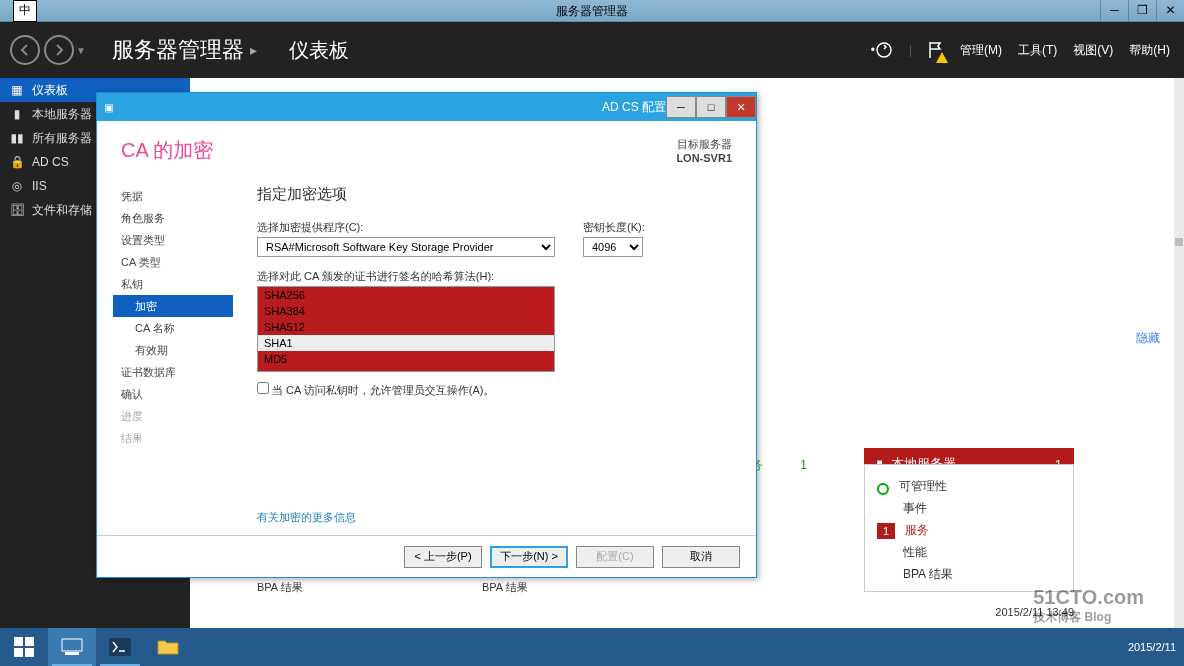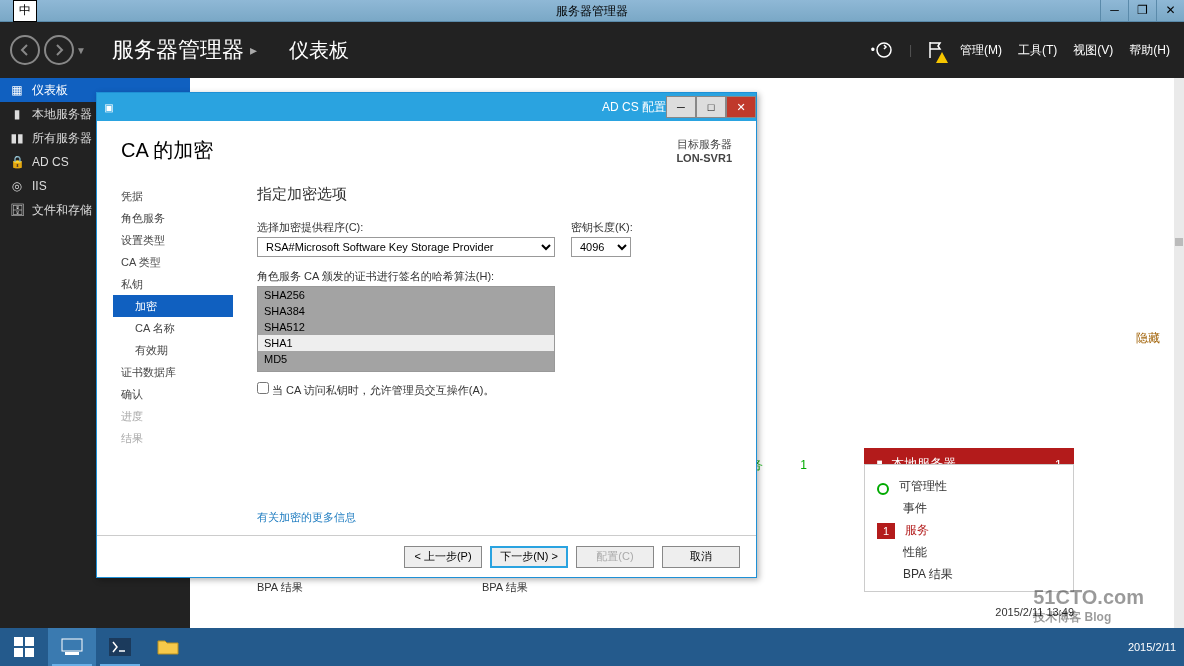--- a/index.html
+++ b/index.html
@@ -23,21 +23,21 @@
 .flag-warn { width:0; height:0; border-left:6px solid transparent; border-right:6px solid transparent; border-bottom:11px solid #f7c600; position:absolute; bottom:-4px; right:-4px; }
 
 
 .sidebar { position:absolute; top:78px; left:0; width:190px; bottom:38px; background:#222; }
 .sidebar .item { height:24px; display:flex; align-items:center; padding-left:10px; color:#ddd; gap:8px; font-size:12px; }
 .sidebar .item.sel { background:#1060c0; color:#fff; }
 .sidebar .icon { width:14px; display:inline-block; text-align:center; }
 
 
 .main { position:absolute; top:78px; left:190px; right:0; bottom:38px; background:#fff; }
-.main .hide { position:absolute; right:24px; top:252px; font-size:12px; color:#a16207;padding-left:34px; }
+.main .hide { position:absolute; right:24px; top:252px; font-size:12px; color:#3b82f6;padding-left:34px; }
 .tile-svc { position:absolute; right:366px; bottom:186px; width:90px; height:30px; display:flex; align-items:center; justify-content:space-between; padding:0 10px; color:#0a0; border:1px solid rgba(0,0,0,0); }
 .tile-red { position:absolute; right:110px; bottom:186px; width:210px; height:32px; background:#b31b1b; color:#fff; display:flex; align-items:center; justify-content:space-between; padding:0 12px; font-size:13px; }
 .tile-body { position:absolute; right:110px; top:464px; width:210px; border:1px solid #ccc; background:#fff; padding:8px 0; }
 .tile-body .row { display:flex; align-items:flex-end; height:22px; padding:0 12px; gap:10px; font-size:12px; color:#333; }
 .tile-body .row.bad .badge { display:inline-flex; width:18px; height:16px; background:#b31b1b; color:#fff; align-items:center; justify-content:center; font-size:11px; }
 .tile-body .row.good .dot { width:12px; height:12px; border:2px solid #0a0; border-radius:50%; }
 .bpa { position:absolute; left:257px; top:580px; font-size:11px; color:#333; }
 .bpa2 { position:absolute; left:482px; top:580px; font-size:11px; color:#333; }
 
 
@@ -49,35 +49,35 @@
 .dlg-title { height:28px; background:#2aa3e0; color:#fff; display:flex; align-items:center; position:relative; }
 .dlg-title .ticon { width:24px; text-align:center; font-size:10px; }
 .dlg-title .ttext { flex:1; text-align:right; font-size:12px; }
 .dlg-title .tbtns { display:flex; }
 .dlg-title .tbtns div { width:30px; height:22px; margin-top:0; display:flex; align-items:center; justify-content:center; border:1px solid #888; font-size:11px; }
 .dlg-title .tbtns div:nth-child(1){background:#ddd;color:#000;}
 .dlg-title .tbtns div:nth-child(2){background:#ddd;color:#000;}
 .dlg-title .tbtns div:nth-child(3){background:#c0392b;color:#fff;}
 .dlg-body { position:absolute; top:28px; left:0; right:0; bottom:0; }
 .dlg-head { padding:16px 24px 8px 24px; display:flex; justify-content:space-between; }
-.dlg-head h1 { font-size:20px; font-weight:300; color:#000000; }
+.dlg-head h1 { font-size:20px; font-weight:300; color:#ec4899; }
 .dlg-head .tgt { text-align:right; font-size:11px; color:#444; }
 .dlg-steps { position:absolute; top:64px; left:16px; width:120px; }
 .dlg-steps .st { height:22px; line-height:22px; font-size:11px; padding-left:8px; color:#444; }
 .dlg-steps .st.sub { padding-left:22px; }
 .dlg-steps .st.sel { background:#1060c0; color:#fff; }
 .dlg-steps .st.dis { color:#aaa; }
 .dlg-main { position:absolute; top:64px; left:160px; right:20px; }
 .dlg-main h2 { font-size:15px; font-weight:300; color:#333; margin-bottom:16px; }
 .dlg-main label { font-size:11px; color:#333; display:block; margin-bottom:2px; }
-.dlg-main .row1 { display:flex; gap:16px; margin-bottom:12px; }
+.dlg-main .row1 { display:flex; gap:28px; margin-bottom:12px; }
 .dlg-main select,.dlg-main .selbox { border:1px solid #999; background:#fff; font-size:11px; padding:2px 4px; height:20px; }
 .dlg-main .prov { width:298px; }
 .dlg-main .klen { width:60px; }
-.hashlist { width:298px; height:86px; border:1px solid #999; overflow-y:scroll; background:#a3a3a3; font-size:11px; }
+.hashlist { width:298px; height:86px; border:1px solid #999; overflow-y:scroll; background:#b91c1c; font-size:11px; }
 .hashlist div { padding:2px 6px; }
 .hashlist div.focus { background:#eee; }
 .chk { display:flex; align-items:center; gap:6px; font-size:11px; margin-top:10px; }
 .chk input { width:12px; height:12px; }
 .morelink { position:absolute; bottom:52px; left:160px; font-size:11px; color:#1e7cc0; }
 .dlg-foot { position:absolute; bottom:0; left:0; right:0; height:42px; border-top:1px solid #ccc; display:flex; align-items:center; justify-content:flex-end; gap:8px; padding-right:16px; }
 .dlg-foot button { min-width:78px; height:22px; font-size:11px; border:1px solid #888; background:#eee; }
 .dlg-foot button.primary { border:2px solid #2aa3e0; }
 .dlg-foot button:disabled { color:#aaa; }
 
@@ -250,21 +250,21 @@
       <div class="row1">
         <div>
           <label>选择加密提供程序(C):</label>
           <select class="prov"><option>RSA#Microsoft Software Key Storage Provider</option></select>
         </div>
         <div>
           <label>密钥长度(K):</label>
           <select class="klen"><option>4096</option></select>
         </div>
       </div>
-      <label>角色服务 CA 颁发的证书进行签名的哈希算法(H):</label>
+      <label>选择对此 CA 颁发的证书进行签名的哈希算法(H):</label>
       <div class="hashlist">
         <div>SHA256</div>
         <div>SHA384</div>
         <div>SHA512</div>
         <div class="focus">SHA1</div>
         <div>MD5</div>
       </div>
       <label class="chk">
         <input type="checkbox" style="">
         <span>当 CA 访问私钥时，允许管理员交互操作(A)。</span>

